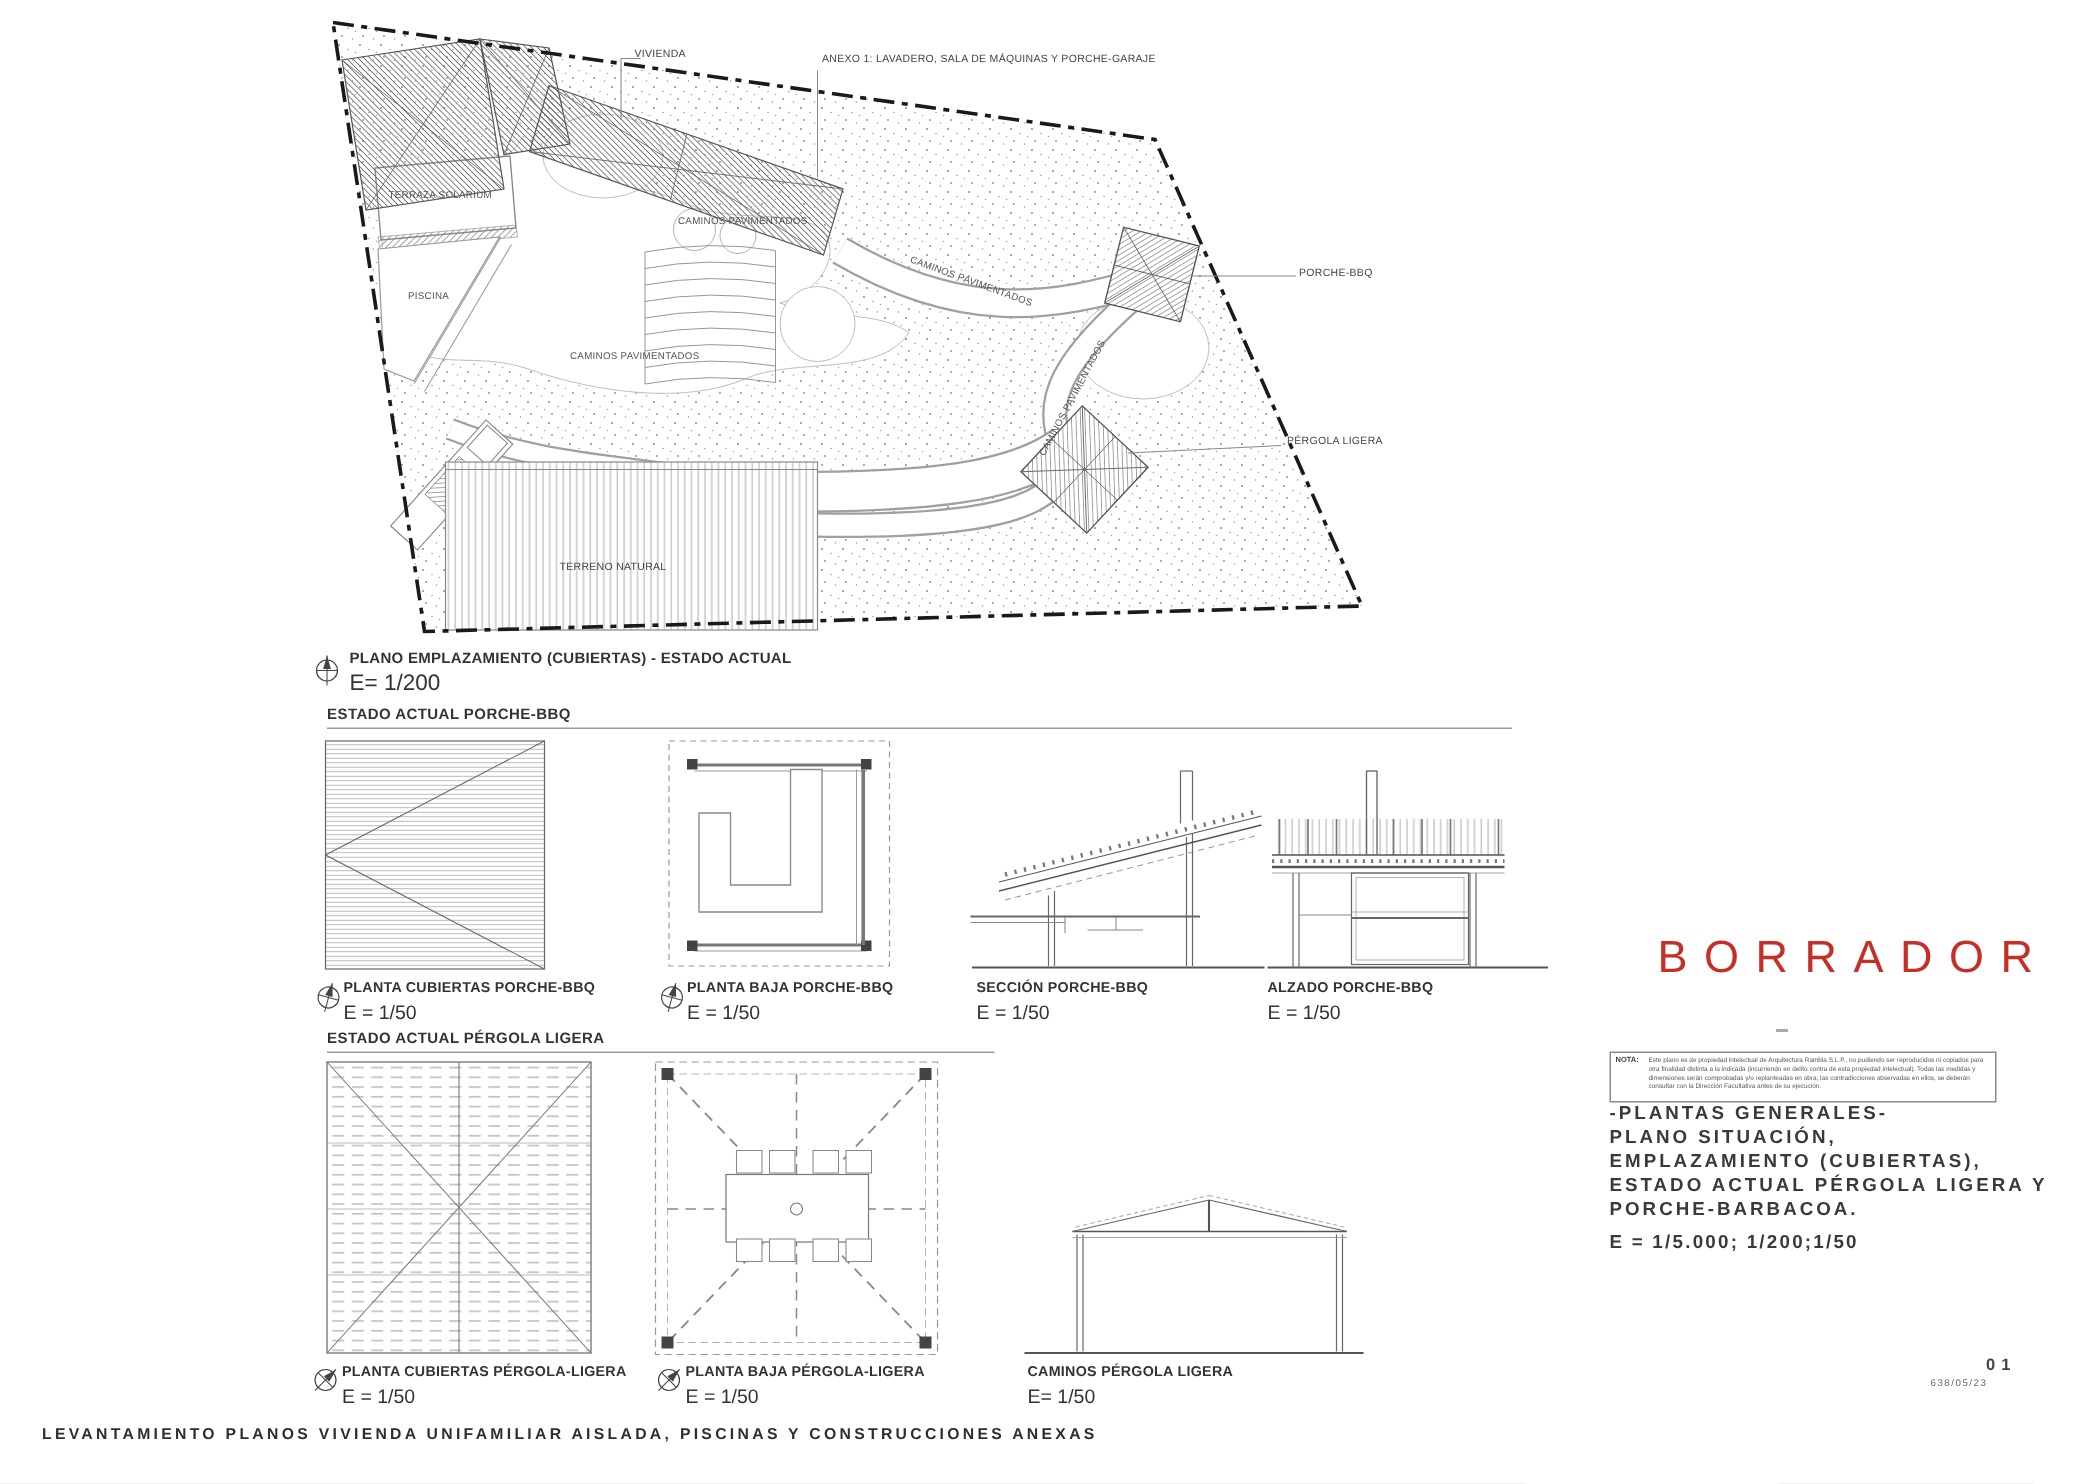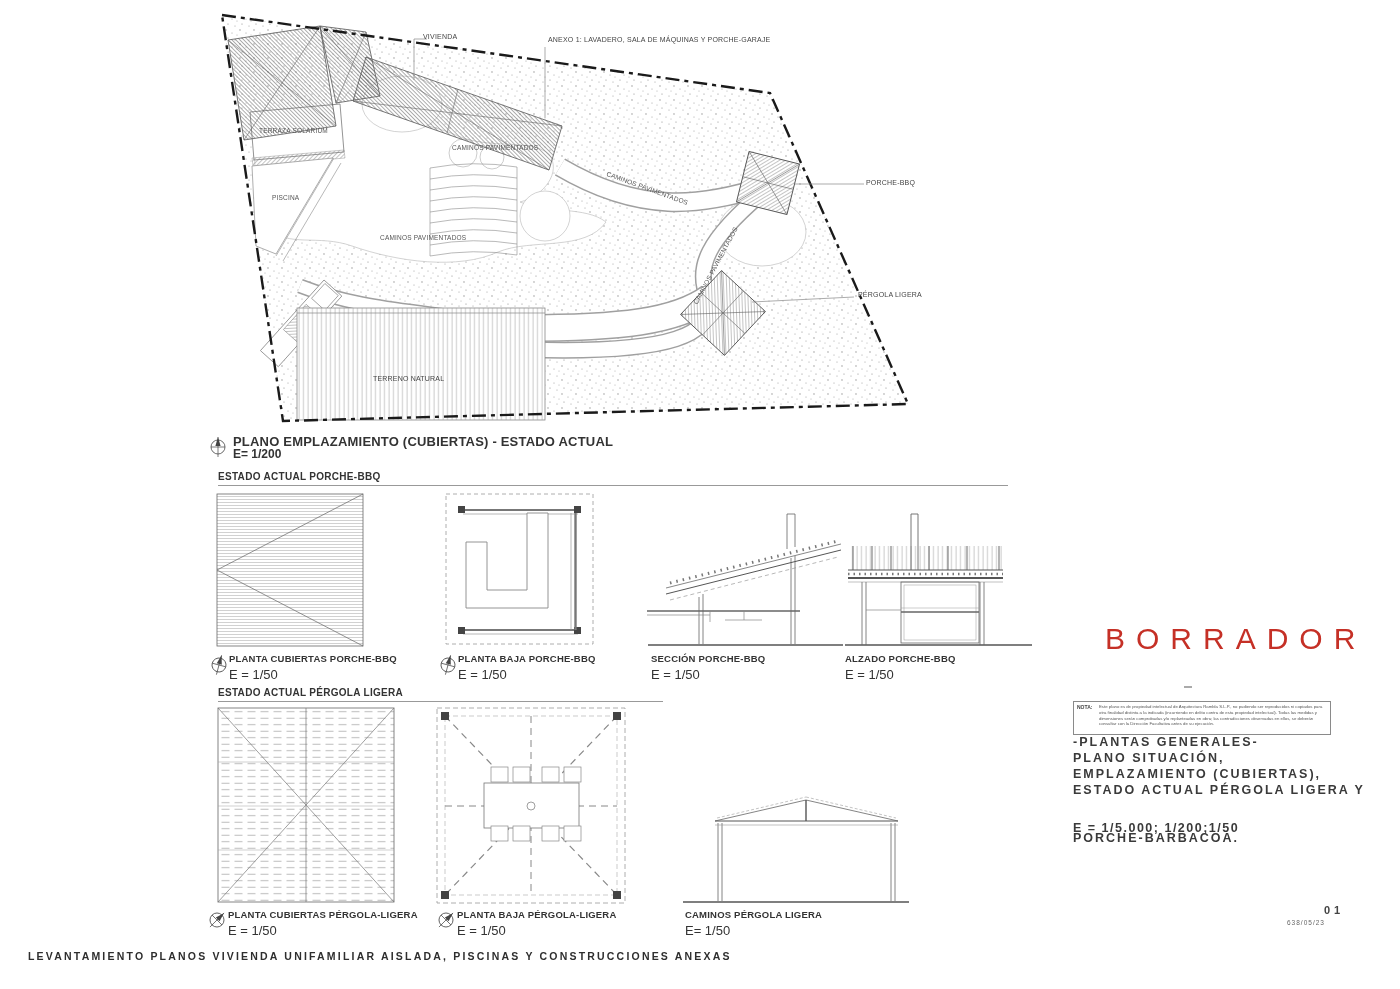--- a/index.html
+++ b/index.html
@@ -2,22 +2,22 @@
 <html><head>
 <meta charset="utf-8">
 <style>
   html,body{margin:0;padding:0;background:#e8e8e8;}
   .page{position:relative;width:1400px;height:989px;background:#ffffff;overflow:hidden;
         font-family:"Liberation Sans",sans-serif;color:#333;}
   .lbl{position:absolute;white-space:nowrap;font-size:7px;color:#444;letter-spacing:.2px;}
   .lbl-sm{position:absolute;white-space:nowrap;font-size:6.5px;color:#555;letter-spacing:.2px;}
   .rot20{transform:rotate(20deg);transform-origin:0 0;}
   .rotm62{transform:rotate(-62deg);transform-origin:0 0;}
-  .plan-title{position:absolute;font-size:13px;font-weight:700;color:#333;letter-spacing:.2px;white-space:nowrap;}
-  .plan-scale{position:absolute;font-size:12px;font-weight:700;color:#333;white-space:nowrap;}
+  .plan-title{position:absolute;font-size:10px;font-weight:700;color:#333;letter-spacing:.2px;white-space:nowrap;}
+  .plan-scale{position:absolute;font-size:15px;font-weight:400;color:#333;white-space:nowrap;}
   .hdr{position:absolute;font-size:10px;font-weight:700;color:#333;letter-spacing:.3px;white-space:nowrap;}
   .rule{position:absolute;height:1px;background:#999;}
   .ttl{position:absolute;font-size:9.5px;font-weight:700;color:#333;letter-spacing:.2px;white-space:nowrap;}
   .scl{position:absolute;font-size:13px;color:#333;white-space:nowrap;}
   .stamp{position:absolute;font-size:30px;font-weight:400;letter-spacing:11px;white-space:nowrap;margin-left:32px;}
   .nota-box{position:absolute;left:1073px;top:701px;width:258px;height:34px;border:1px solid #8a8a8a;
             display:flex;padding:2px 3px;box-sizing:border-box;background:#fff;}
   .nota-label{font-size:5px;font-weight:700;color:#444;width:22px;flex:none;}
   .nota-text{font-size:4.3px;line-height:1.35;color:#555;overflow:hidden;}
   .tb-line{position:absolute;font-size:12.5px;font-weight:700;letter-spacing:2px;color:#3a3a3a;white-space:nowrap;text-align:center;}
@@ -331,20 +331,20 @@
 
   <div class="nota-box">
     <div class="nota-label">NOTA:</div>
     <div class="nota-text">Este plano es de propiedad intelectual de Arquitectura Rambla S.L.P., no pudiendo ser reproducidos ni copiados para otra finalidad distinta a la indicada (incurriendo en delito contra de esta propiedad intelectual). Todas las medidas y dimensiones serán comprobadas y/o replanteadas en obra; las contradicciones observadas en ellos, se deberán consultar con la Dirección Facultativa antes de su ejecución.</div>
   </div>
 
   <div class="tb-line" style="left:1073px;top:735px">-PLANTAS GENERALES-</div>
   <div class="tb-line" style="left:1073px;top:751px">PLANO SITUACIÓN,</div>
   <div class="tb-line" style="left:1073px;top:767px">EMPLAZAMIENTO (CUBIERTAS),</div>
   <div class="tb-line" style="left:1073px;top:783px">ESTADO ACTUAL PÉRGOLA LIGERA Y</div>
-  <div class="tb-line" style="left:1073px;top:831px">PORCHE-BARBACOA.</div>
+  <div class="tb-line" style="left:1073px;top:799px">PORCHE-BARBACOA.</div>
   <div class="tb-line" style="left:1073px;top:821px;letter-spacing:1.5px">E = 1/5.000; 1/200;1/50</div>
 
   <div class="sheet-no" style="left:1297px;top:904px">01</div>
   <div class="sheet-ref" style="left:1287px;top:919px">638/05/23</div>
 
   <div class="footer">LEVANTAMIENTO PLANOS VIVIENDA UNIFAMILIAR AISLADA, PISCINAS Y CONSTRUCCIONES ANEXAS</div>
 </div>
 
 </body></html>

